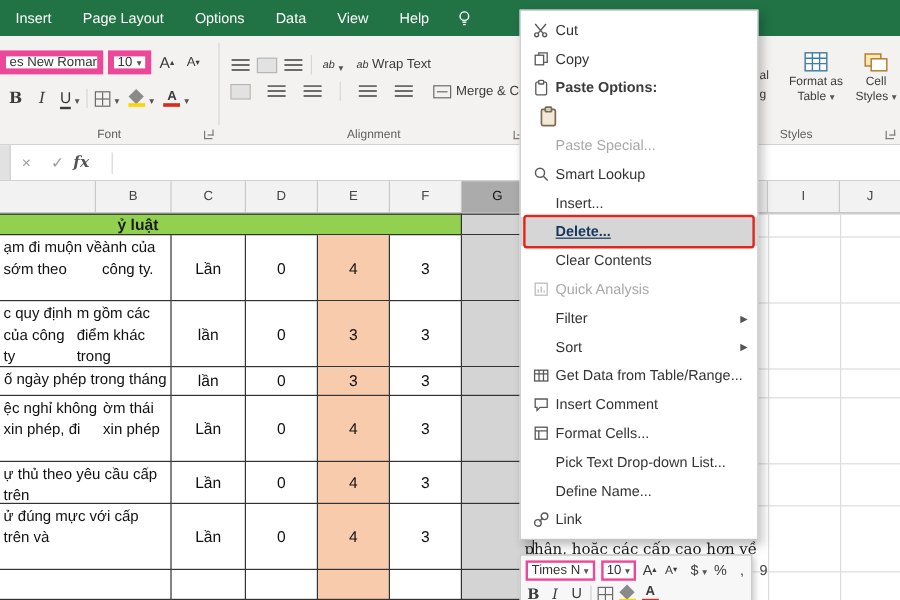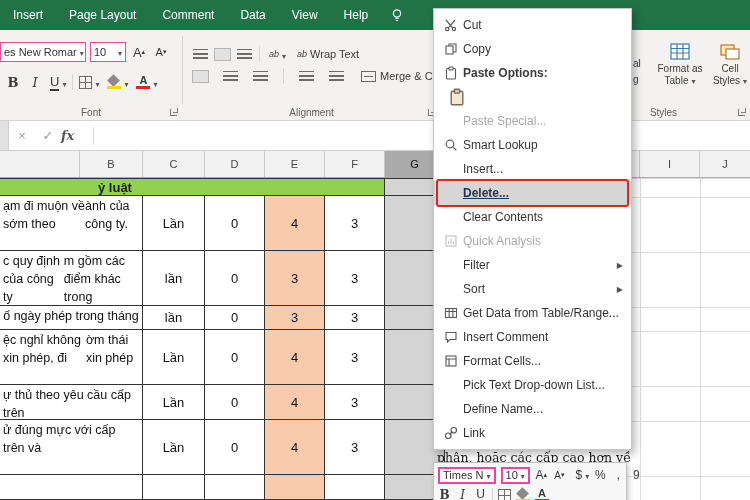--- a/index.html
+++ b/index.html
@@ -11,21 +11,21 @@
   .tab{padding:0 13px;font-size:12px;line-height:30px;white-space:nowrap;cursor:default}
   .bulb{margin-left:8px;display:flex;align-items:center}
 
   
   .ribbon{position:absolute;left:0;top:30px;width:750px;height:91px;background:#f3f2f1;border-bottom:1px solid #d5d3d1}
   .gsep{position:absolute;top:6px;bottom:16px;width:1px;background:#d8d6d4}
   .grp-label{position:absolute;bottom:2px;left:0;right:0;text-align:center;font-size:10px;color:#605e5c}
   .launcher{position:absolute;right:3px;bottom:4px;width:9px;height:9px}
   .launcher::before{content:"";position:absolute;left:0;bottom:0;width:6px;height:6px;border-left:1px solid #7a7a7a;border-bottom:1px solid #7a7a7a}
   .launcher::after{content:"";position:absolute;right:1px;top:1px;width:4px;height:4px;border-right:1px solid #7a7a7a;border-bottom:1px solid #7a7a7a;transform:rotate(0deg)}
-  .combo{display:flex;align-items:center;justify-content:space-between;background:#fff;border:1px solid #ec4899;height:20px;font-size:11px;color:#333;padding:0 3px;white-space:nowrap;overflow:hidden}
+  .combo{display:flex;align-items:center;justify-content:space-between;background:#fff;border:5px solid #ec4899;height:20px;font-size:11px;color:#333;padding:0 3px;white-space:nowrap;overflow:hidden}
   .car{display:inline-block}
   .car::after{content:"▾";font-size:8px;color:#555;margin-left:3px}
   .rbtn{display:flex;align-items:center;justify-content:center;height:20px;min-width:18px;padding:0 2px;color:#3b3b3b;font-size:13px;cursor:default}
   .rbtn .u{border-bottom:2px solid #3b3b3b}
   .ico-lines{width:15px;height:11px;background:repeating-linear-gradient(to bottom,#6b6b6b 0 1.5px,transparent 1.5px 4.2px)}
   .on{outline:1px solid #b5b5b5;background:#e2e2e2}
   .merge-ico{width:15px;height:11px;border:1px solid #6b6b6b;background:linear-gradient(#6b6b6b,#6b6b6b) center/9px 1px no-repeat}
   .borders-ico{width:13px;height:13px;border:1px solid #6b6b6b;background:
       linear-gradient(#6b6b6b,#6b6b6b) center/100% 1px no-repeat,
       linear-gradient(#6b6b6b,#6b6b6b) center/1px 100% no-repeat}
@@ -97,21 +97,21 @@
   .mb-btn .u{border-bottom:2px solid #3b3b3b}
 </style>
 </head>
 <body>
 
 <div class="stage">
 
   <div class="tabs-bar">
     <div class="tab">Insert</div>
     <div class="tab">Page Layout</div>
-    <div class="tab">Comment</div>
+    <div class="tab">Options</div>
     <div class="tab">Data</div>
     <div class="tab">View</div>
     <div class="tab">Help</div>
     <div class="bulb">
       <svg width="16" height="16" viewBox="0 0 16 16" fill="none" stroke="#fff" stroke-width="1.2">
         <circle cx="8" cy="6.5" r="3.6"></circle>
           <path d="M6.4 11.5h3.2M6.9 13.5h2.2"></path>
       </svg>
     </div>
   </div>

